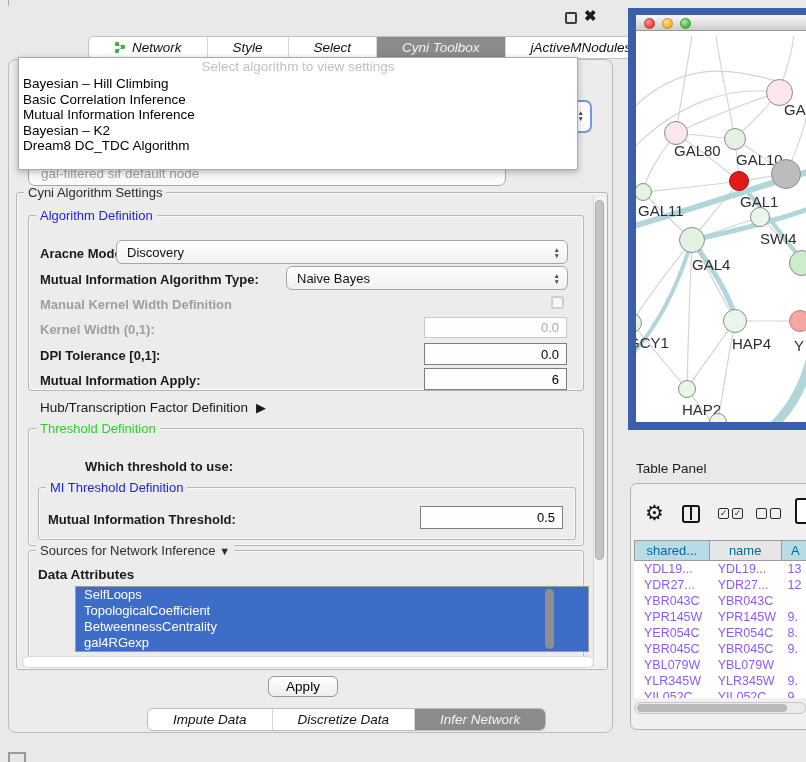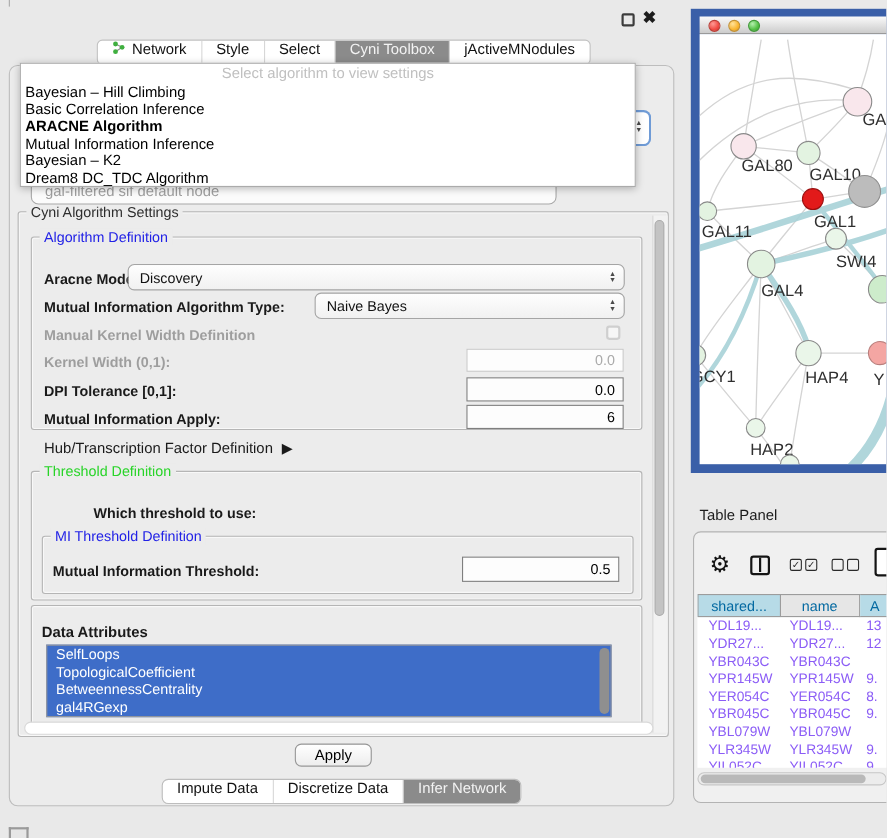--- a/index.html
+++ b/index.html
@@ -13,21 +13,21 @@
     background:linear-gradient(#efefef,#e2e2e2);
     border-top:1px solid #c9c9c9; border-bottom:1px solid #c2c2c2;
     display:flex; align-items:center; }
   .cp-title { margin-left:10px; font-size:13px; color:#1c1c1c; }
   .float-btn { left:565px; top:12px; width:12px; height:12px; border:2px solid #3c3c3c; border-radius:2px; background:transparent; }
   .close-btn { left:584px; top:7px; font-size:15px; font-weight:bold; color:#1c1c1c; }
   .corner-tick { left:8px; top:0; width:1px; height:6px; background:#aaa; }
 
   .tab-bar { left:88px; top:36px; height:23px; display:flex; background:#fff;
     border:1px solid #c2c2c2; border-radius:5px; overflow:hidden; font-size:13.5px; }
-  .tab { display:flex; align-items:flex-start; padding:0 13px; color:#111; border-right:1px solid #d7d7d7; }
+  .tab { display:flex; align-items:center; padding:0 25px; color:#111; border-right:1px solid #d7d7d7;font-style:italic; }
   .tab:last-child { border-right:none; }
   .tab.selected { background:#8b8b8b; color:#f3f3f3; }
   .tab .net-ic { width:13px; height:13px; margin-right:5px; }
 
   .cp-body { left:8px; top:59px; width:605px; height:674px; background:#ececec;
     border:1px solid #bdbdbd; border-radius:8px; }
 
   
   .dropdown { left:18px; top:57px; width:560px; height:113px; background:#fff;
     border:1px solid #ababab; box-shadow:0 2px 7px rgba(0,0,0,.28); z-index:50; }
@@ -58,21 +58,21 @@
     display:flex; flex-direction:column; color:#4a4a4a; font-size:6.5px; line-height:5.5px; }
   .field { background:#fdfdfd; border:1px solid #7f7f7f; display:flex; align-items:center;
     justify-content:flex-end; padding:0 7px; font-size:13px; color:#000; }
   .field.dis { border:1px solid #c8c8c8; color:#aaa; }
   .checkbox { width:13px; height:13px; border:2px solid #cfcfcf; border-radius:3px; background:#f6f6f6; }
 
   .vtrack { background:#f2f2f2; border-left:1px solid #d6d6d6; }
   .vthumb { background:#c3c3c3; border:1px solid #ababab; border-radius:5px; }
   .hbar { background:#fff; border:1px solid #d9d9d9; border-radius:6px; }
 
-  .attr-list { background:#3e6dc8; border:1px solid #9a9a9a; overflow:hidden; }
+  .attr-list { background:#3e6dc8; border:1px solid #9a9a9a; overflow:hidden;margin-left:33px; }
   .attr-item { height:16px; line-height:16px; color:#fff; font-size:13px; padding-left:8px; white-space:nowrap; }
   .list-thumb { background:#8f8f8f; border-radius:5px; }
 
   .apply-btn { border:1px solid #979797; border-radius:6px; background:linear-gradient(#ffffff,#ededed);
     font-size:13.5px; color:#000; display:flex; align-items:center; justify-content:center; }
 
   .bottom-tabs { left:147px; top:708px; height:23px; display:flex; background:#fff;
     border:1px solid #bdbdbd; border-radius:6px; overflow:hidden; font-size:13.5px; }
   .bl-square { left:8px; top:752px; width:18px; height:10px; border:2px solid #9a9a9a; border-bottom:none; background:#e6e6e6; }
 
@@ -165,21 +165,20 @@
       </span>
   </div>
   <div class="abs combo-gal">
     <span>gal-filtered sif default node</span>
   </div>
 
   <div class="abs dropdown">
     <div class="dd-placeholder">Select algorithm to view settings</div>
     <div class="dd-item">Bayesian – Hill Climbing</div>
     <div class="dd-item">Basic Correlation Inference</div>
-    <div class="dd-item bold">ARACNE Algorithm</div>
     <div class="dd-item">Mutual Information Inference</div>
     <div class="dd-item">Bayesian – K2</div>
     <div class="dd-item">Dream8 DC_TDC Algorithm</div>
   </div>
 
   <div class="abs group" style="left:16px; top:192px; width:592px; height:478px;"></div>
   <div class="abs group-title" style="left:24px; top:185px;">Cyni Algorithm Settings</div>
 
   <div class="abs vtrack" style="left:593px; top:196px; width:14px; height:470px;"></div>
   <div class="abs vthumb" style="left:595px; top:200px; width:9px; height:360px;"></div>
@@ -234,20 +233,24 @@
 
   <div class="abs group" style="left:38px; top:487px; width:538px; height:53px;"></div>
   <div class="abs group-title t-blue" style="left:46px; top:480px;">MI Threshold Definition</div>
 
   <div class="abs lbl b" style="left:48px; top:512px;">Mutual Information Threshold:</div>
   <div class="abs field" style="left:420px; top:506px; width:143px; height:23px;">
     <span>0.5</span>
   </div>
 
   <div class="abs group" style="left:28px; top:550px; width:556px; height:110px;"></div>
+  <div class="abs group-title" style="left:36px; top:543px;">
+    <span>Sources for Network Inference</span>
+    <span style="font-size:11px;"> ▼</span>
+  </div>
   <div class="abs lbl b" style="left:38px; top:567px; font-size:13.5px;">Data Attributes</div>
 
   <div class="abs attr-list" style="left:42px; top:586px; width:514px; height:66px;">
     <div class="attr-item">SelfLoops</div>
     <div class="attr-item">TopologicalCoefficient</div>
     <div class="attr-item">BetweennessCentrality</div>
     <div class="attr-item">gal4RGexp</div>
   </div>
   <div class="abs list-thumb" style="left:545px; top:589px; width:9px; height:60px;"></div>
 

